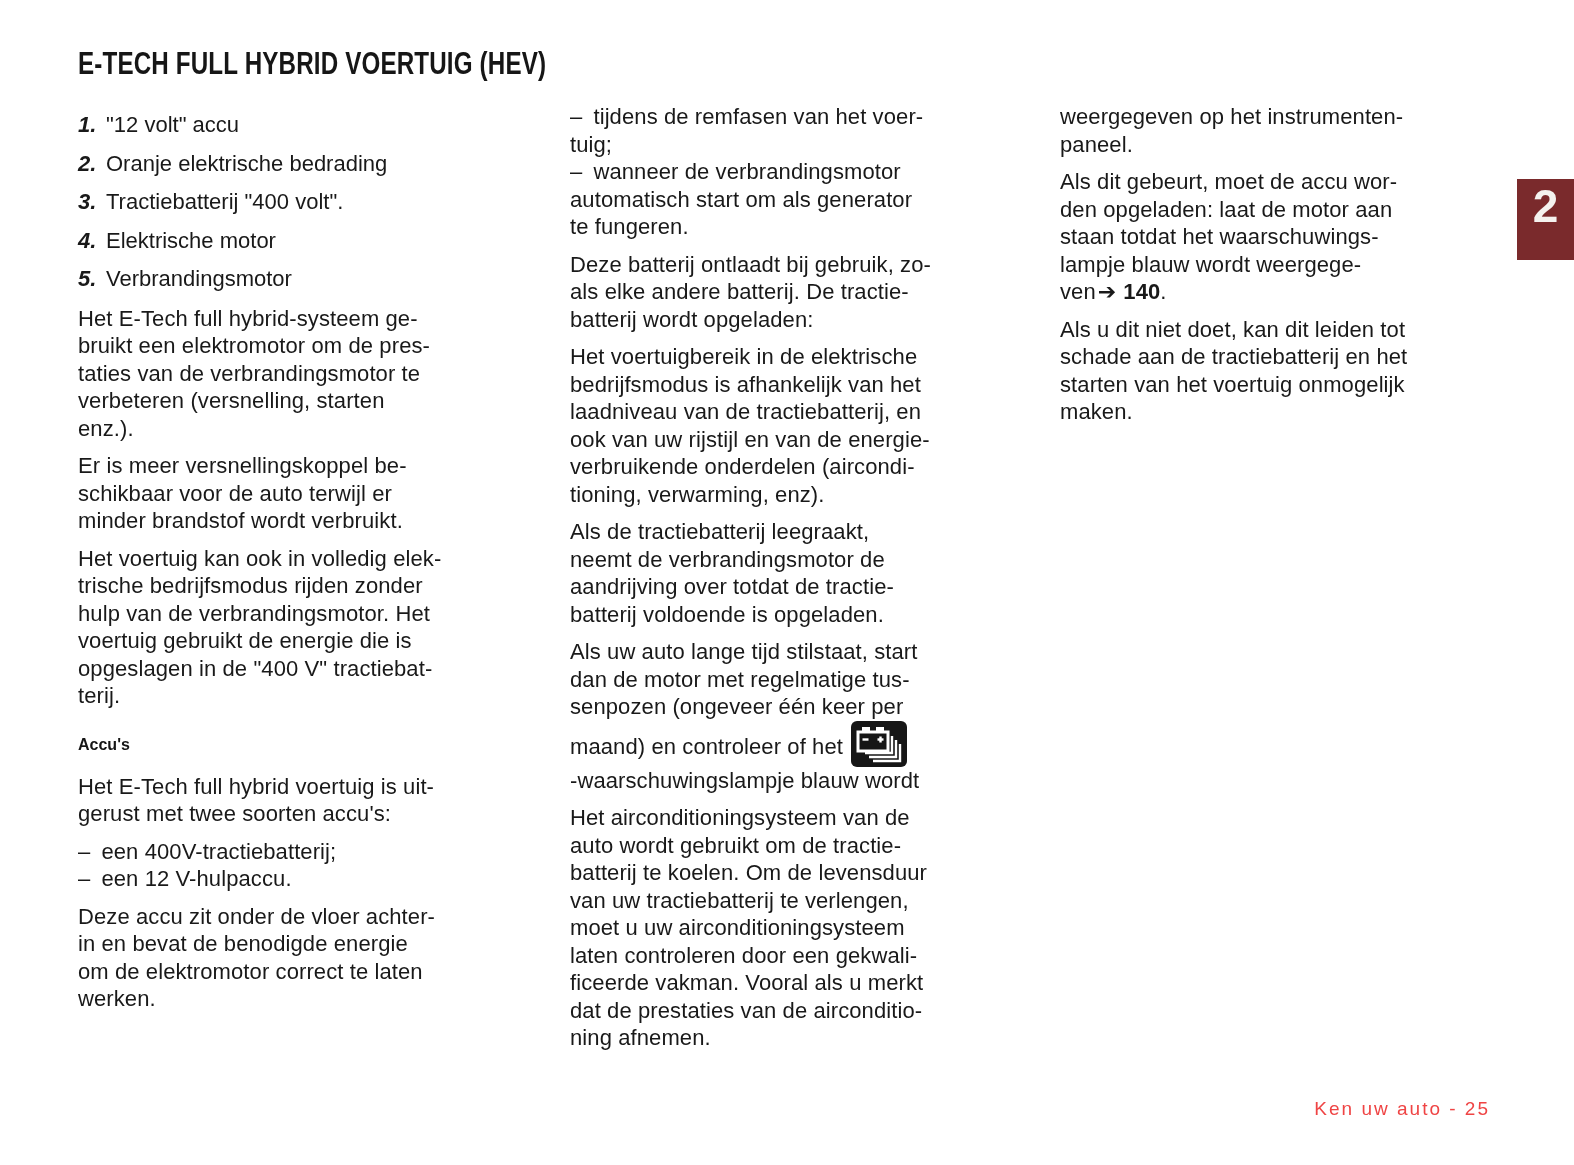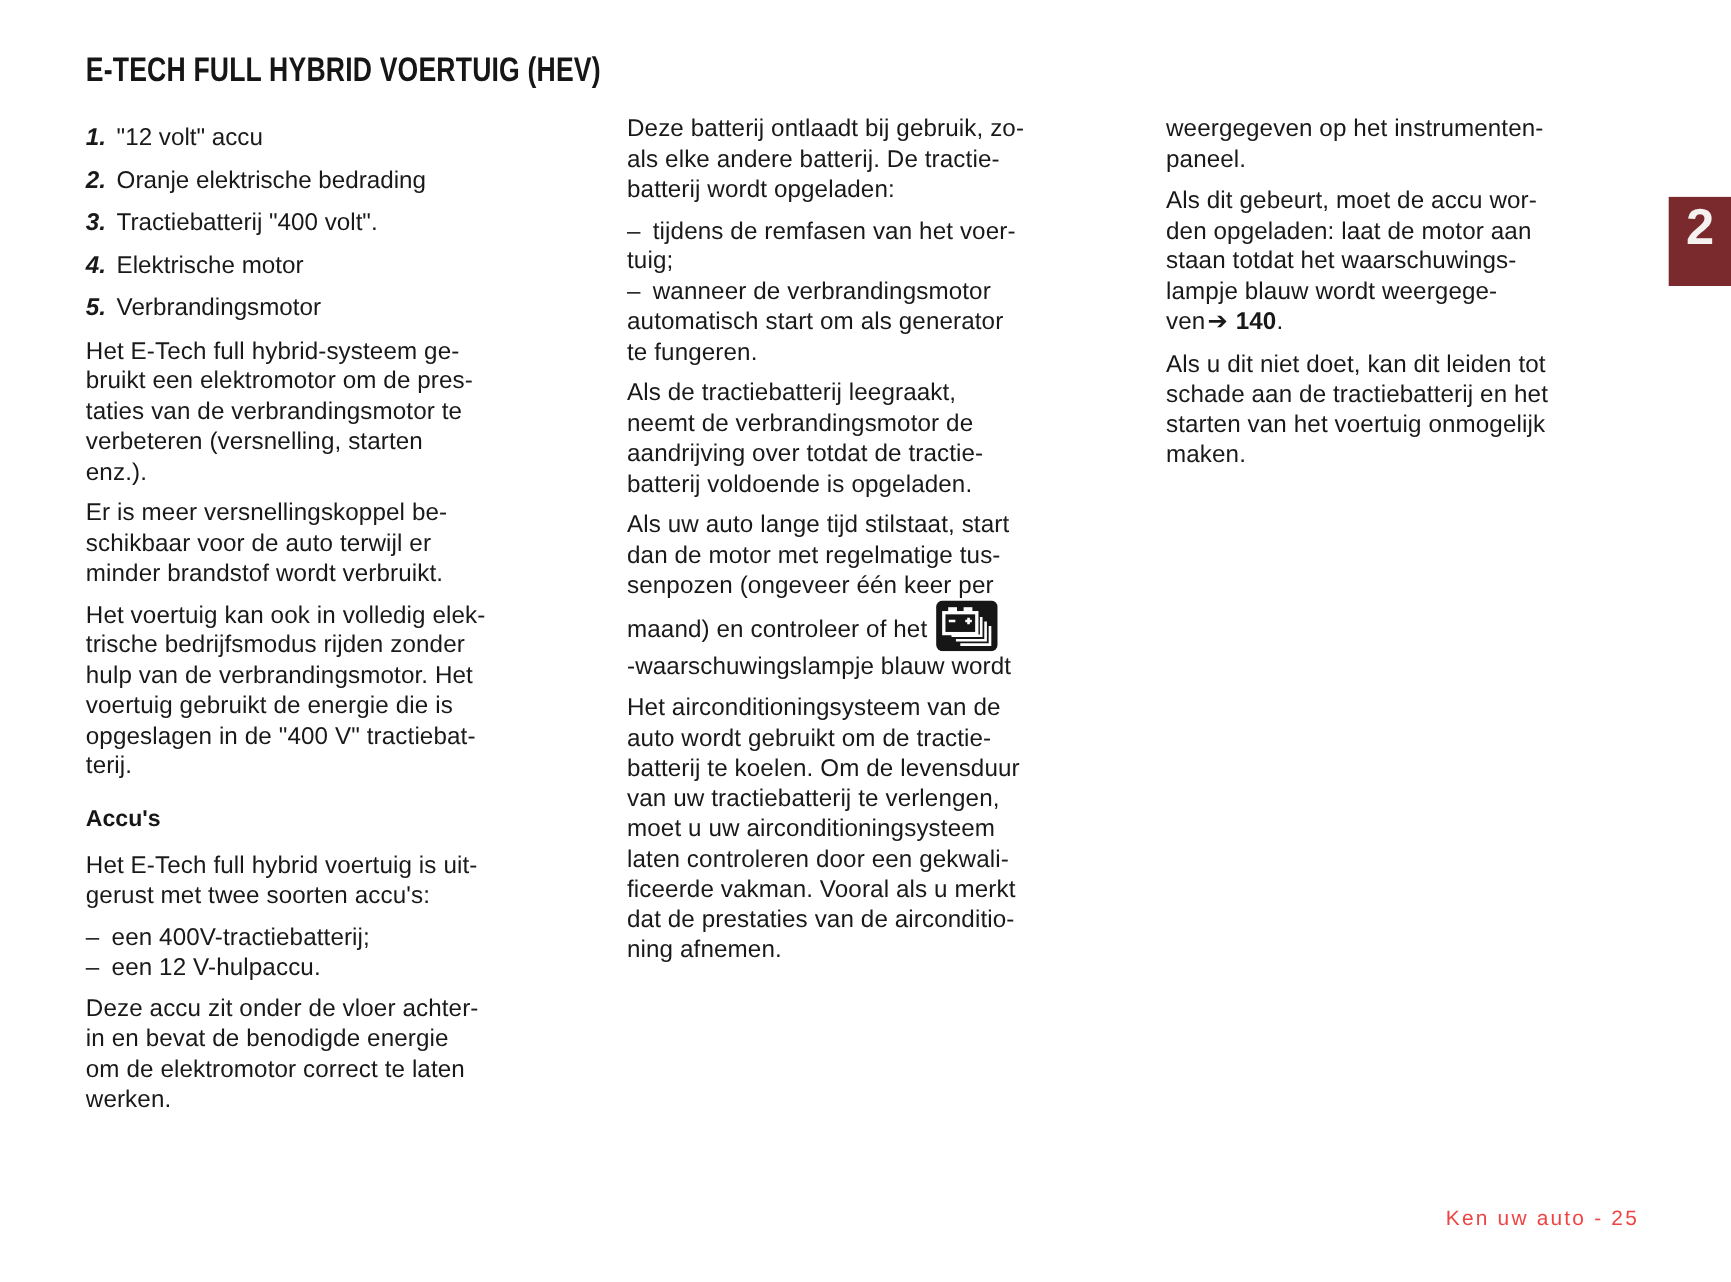--- a/index.html
+++ b/index.html
@@ -29,21 +29,21 @@
     white-space: pre-line;
     letter-spacing: 0.1px;
   }
 
   .numlist { list-style: none; margin: 8px 0 12px 0; padding: 0; }
   .numitem { display: flex; margin: 0 0 11px 0; font-size: 22px; line-height: 27.5px; }
   .numitem .num { width: 28px; flex: 0 0 28px; font-weight: bold; font-style: italic; }
 
   h2.sect {
     margin: 20px 0 13px 0;
-    font-size: 21px; font-weight: bold; line-height: 30px;
+    font-size: 16px; font-weight: bold; line-height: 30px;
     color: #161616;
   }
 
   .batt-icon { display: inline-block; vertical-align: -13px; line-height: 0; margin: 0 2px; }
 
   .arrow {
     font-family: "DejaVu Sans", sans-serif;
     font-weight: bold; margin: 0 7px 0 2px;
   }
   .pref { font-weight: bold; text-align: center; }
@@ -116,28 +116,34 @@
 gerust met twee soorten accu's:</p>
     <p class="body">– een 400V-tractiebatterij;
 – een 12 V-hulpaccu.</p>
     <p class="body">Deze accu zit onder de vloer achter-
 in en bevat de benodigde energie
 om de elektromotor correct te laten
 werken.</p>
   </div>
 
   <div class="col col2">
-    <p class="body">Deze batterij ontlaadt bij gebruik, zo-
-als elke andere batterij. De tractie-
-batterij wordt opgeladen:</p>
     <p class="body">– tijdens de remfasen van het voer-
 tuig;
 – wanneer de verbrandingsmotor
 automatisch start om als generator
 te fungeren.</p>
+    <p class="body">Deze batterij ontlaadt bij gebruik, zo-
+als elke andere batterij. De tractie-
+batterij wordt opgeladen:</p>
+    <p class="body">Het voertuigbereik in de elektrische
+bedrijfsmodus is afhankelijk van het
+laadniveau van de tractiebatterij, en
+ook van uw rijstijl en van de energie-
+verbruikende onderdelen (aircondi-
+tioning, verwarming, enz).</p>
     <p class="body">Als de tractiebatterij leegraakt,
 neemt de verbrandingsmotor de
 aandrijving over totdat de tractie-
 batterij voldoende is opgeladen.</p>
     <p class="body"><span>Als uw auto lange tijd stilstaat, start
 dan de motor met regelmatige tus-
 senpozen (ongeveer één keer per
 maand) en controleer of het </span><span class="batt-icon"><svg width="56" height="46" viewBox="0 0 56 46" xmlns="http://www.w3.org/2000/svg">
             <rect x="0" y="0" width="56" height="46" rx="6" fill="#161616"></rect>
             <rect x="7" y="11" width="30" height="19" fill="none" stroke="#ffffff" stroke-width="3"></rect>

